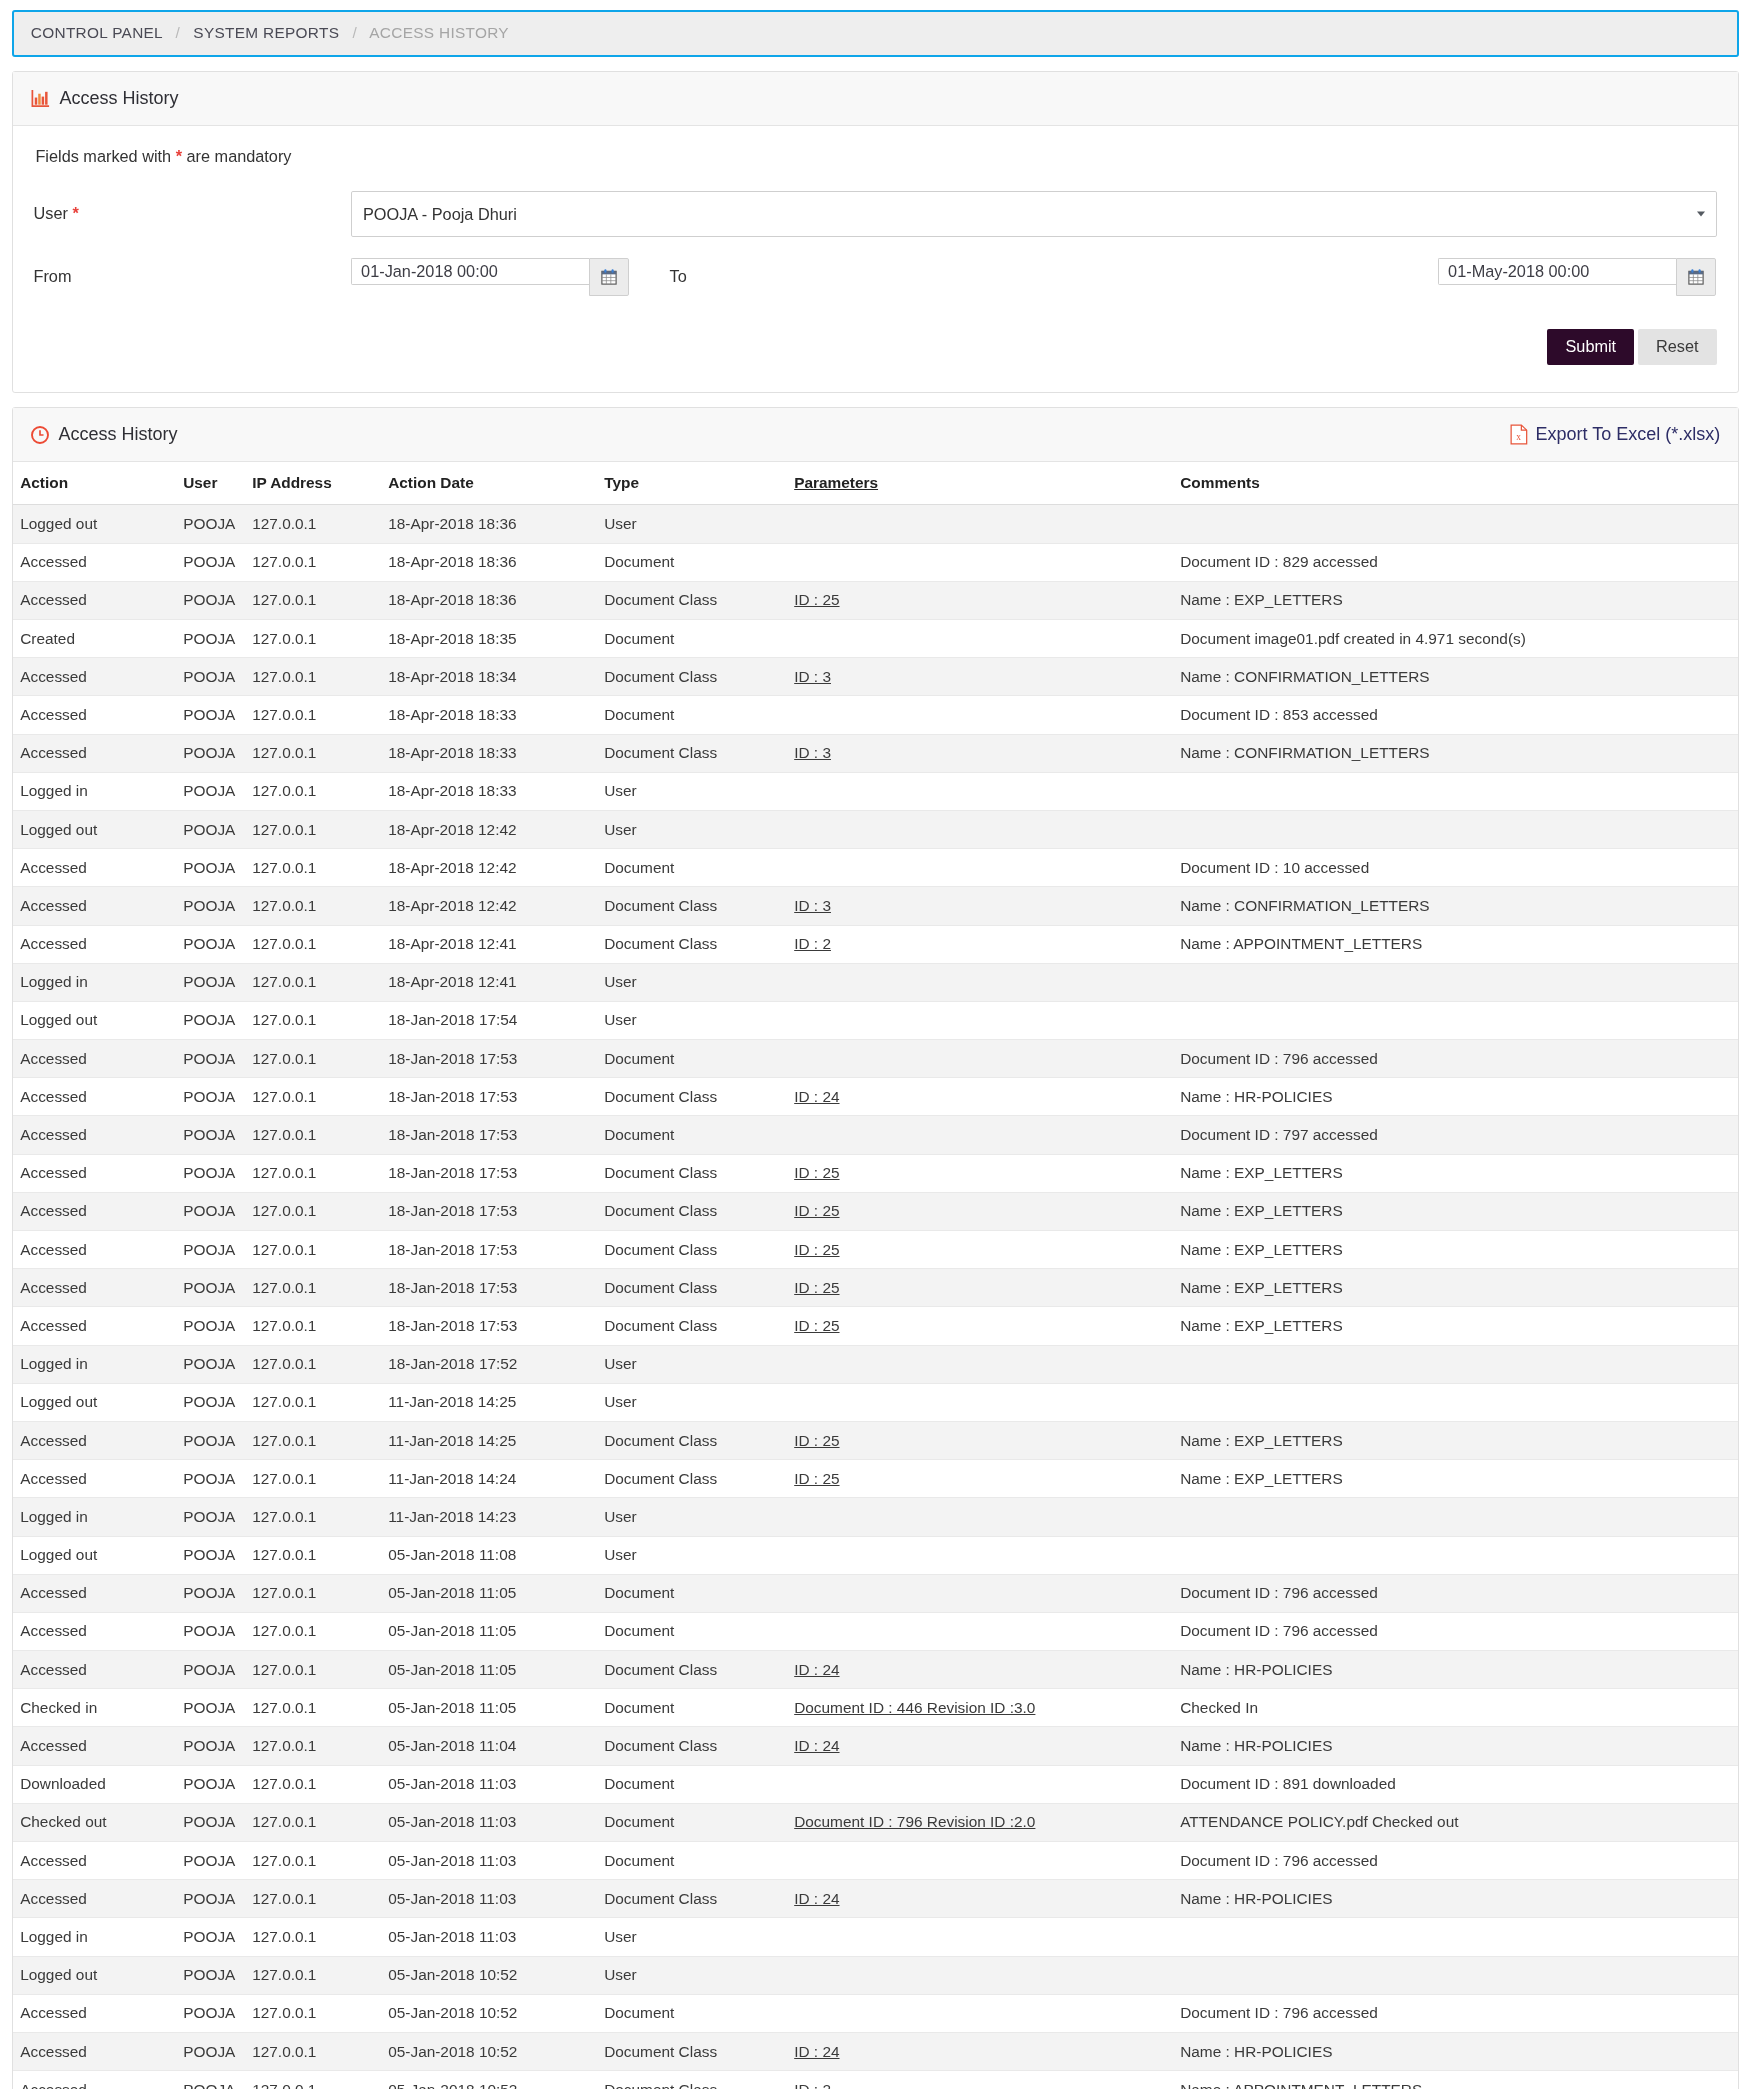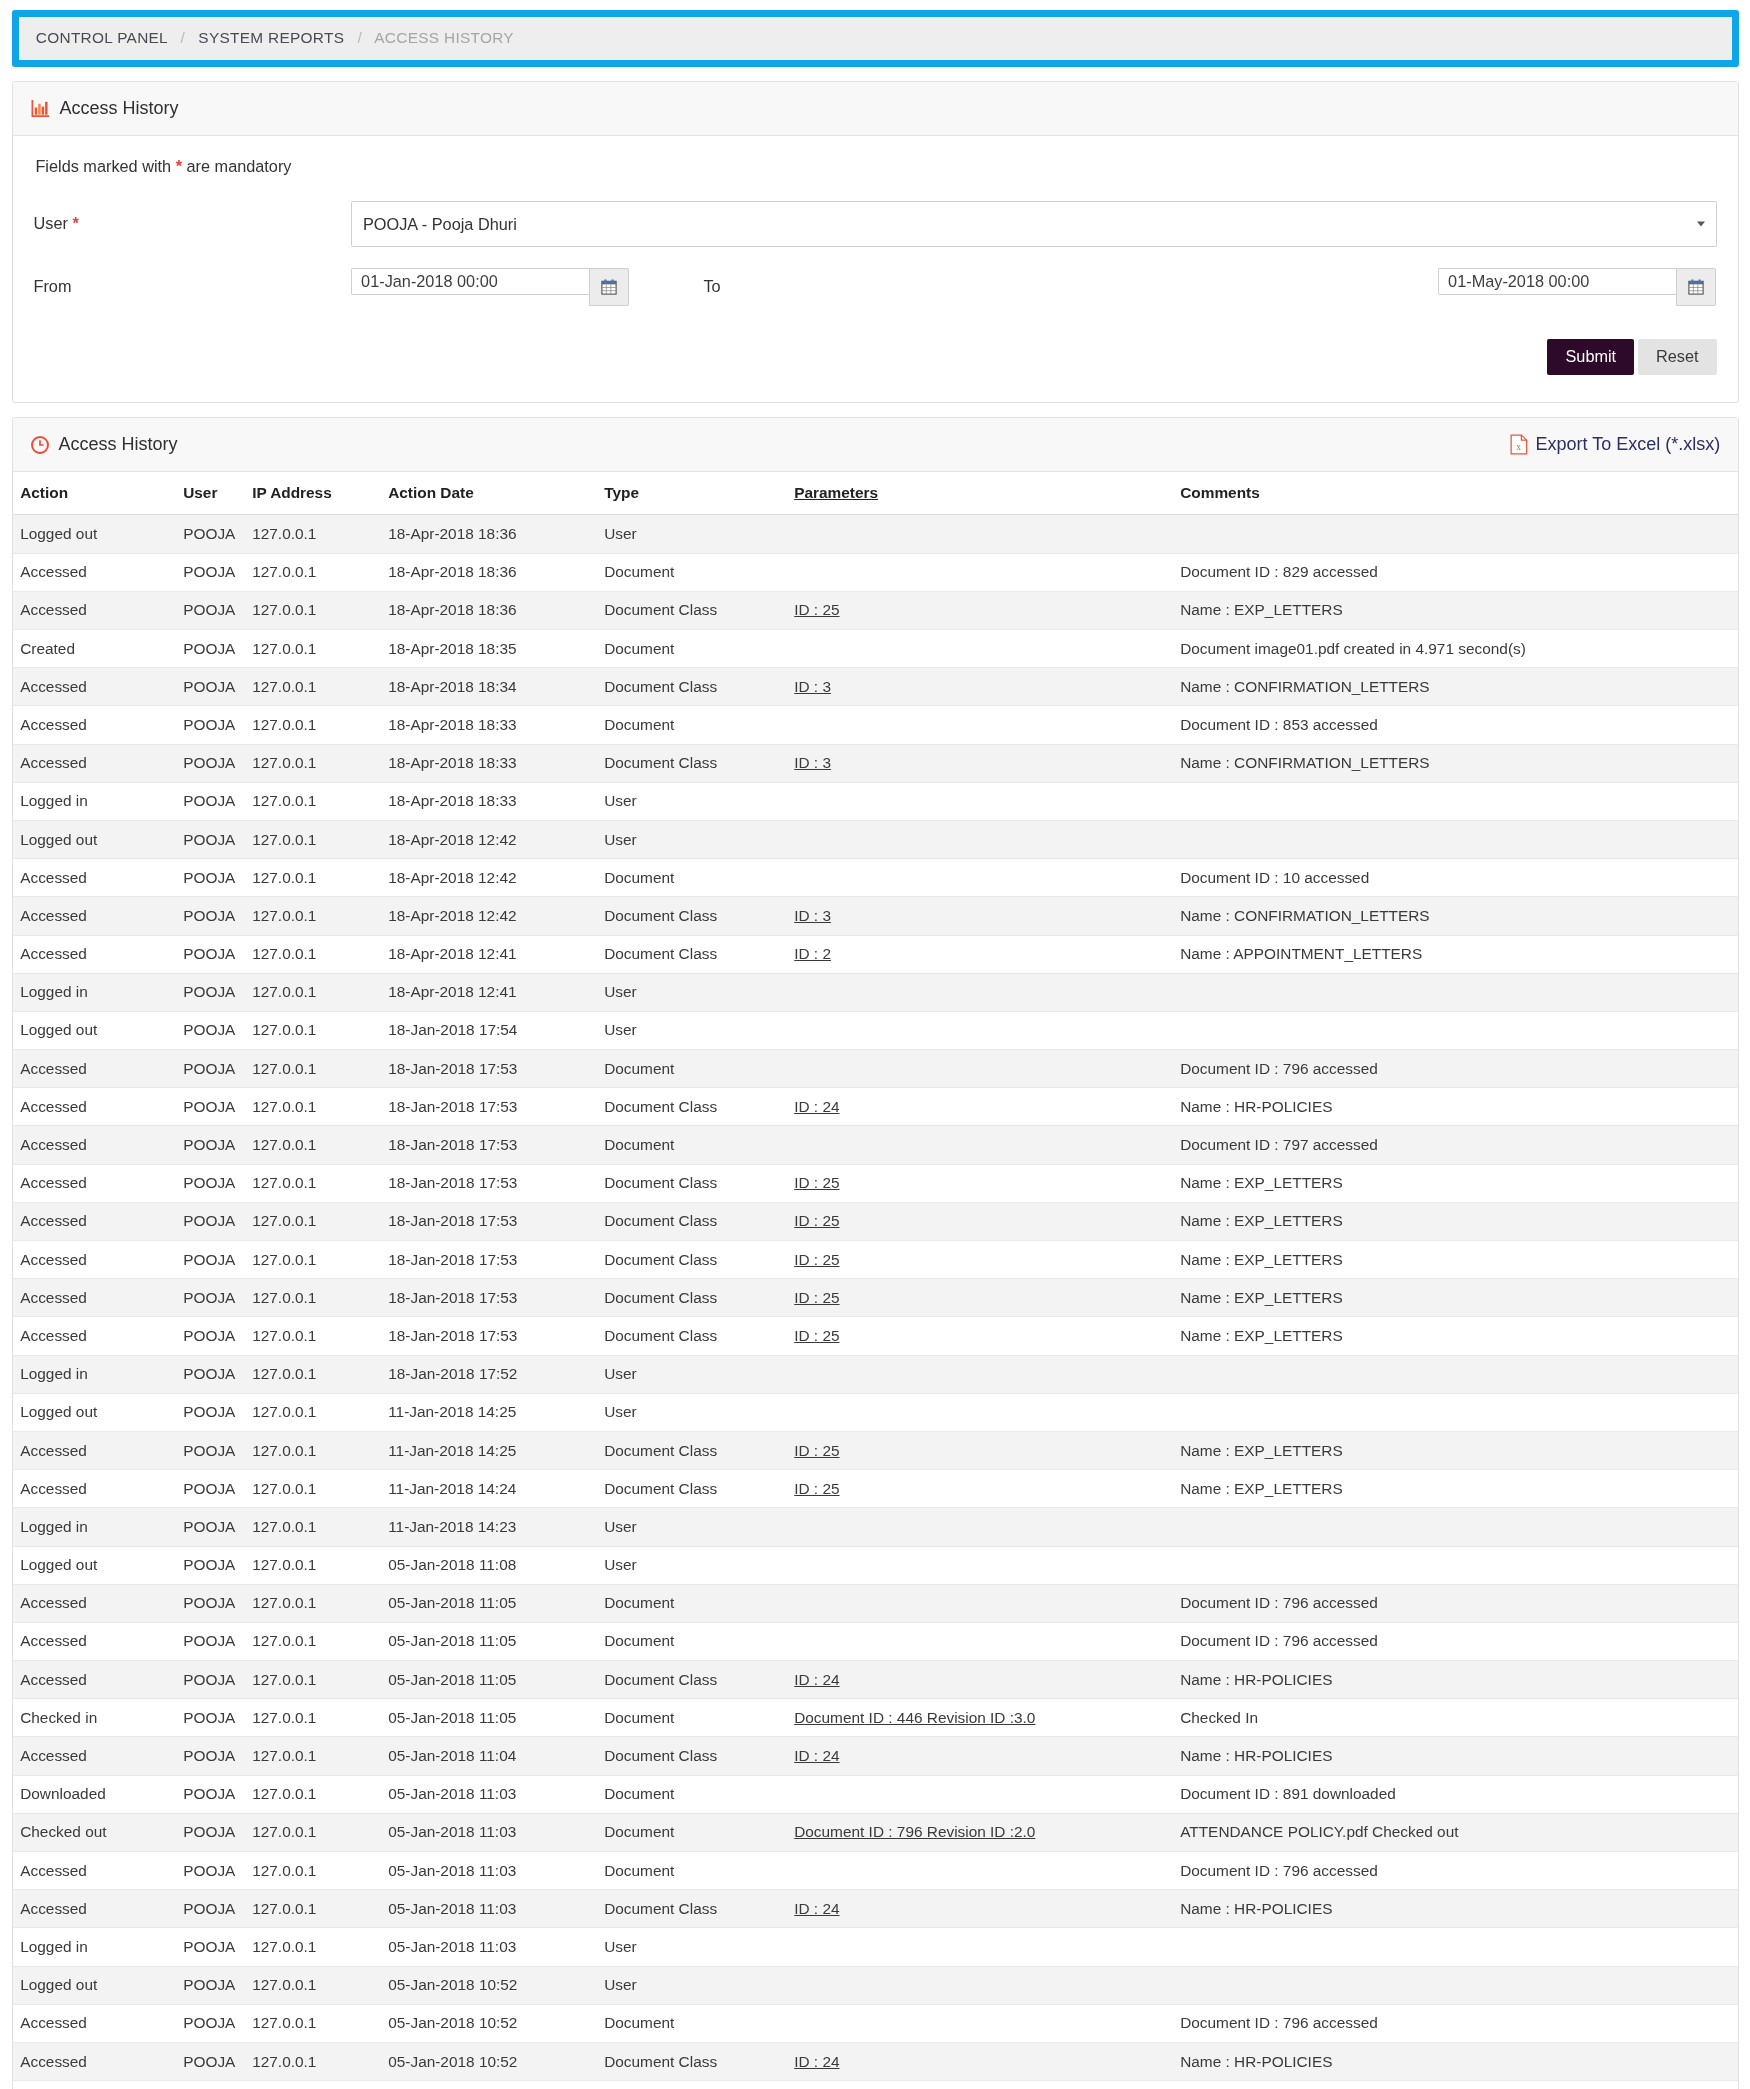--- a/index.html
+++ b/index.html
@@ -11,21 +11,21 @@
   body {
     width: 1750px;
     color: #333333;
     font-size: 16.3px;
   }
 
   
   .breadcrumb-bar {
     margin: 9.6px 11.5px 0 11.5px;
     background: #eeeeee;
-    border: 7px solid #0ea5e9;
+    border: 2px solid #0ea5e9;
     border-radius: 2.9px;
     padding: 12.5px 17.3px;
     font-size: 15.4px;
     letter-spacing: 0.3px;
   }
   .crumb { color: #4a4a55; text-decoration: none; }
   .crumb.active { color: #a5a5a5; }
   .crumb-sep { color: #b9b9b9; margin: 0 8.6px; }
 
   
@@ -127,21 +127,20 @@
     border-radius: 0 1.9px 1.9px 0;
     display: flex; align-items: center; justify-content: center;
     cursor: pointer;
   }
   .to-label {
     width: 125px;
     flex: 0 0 125px;
     padding-left: 40px;
     font-size: 16.3px;
     color: #333;
-    text-align: center;
   }
   .spacer-right { flex: 1 1 auto; }
 
   .btn-row {
     display: flex;
     margin-top: 33px;
     padding-left: 317px;
     justify-content: flex-end;
   }
   .btn {

